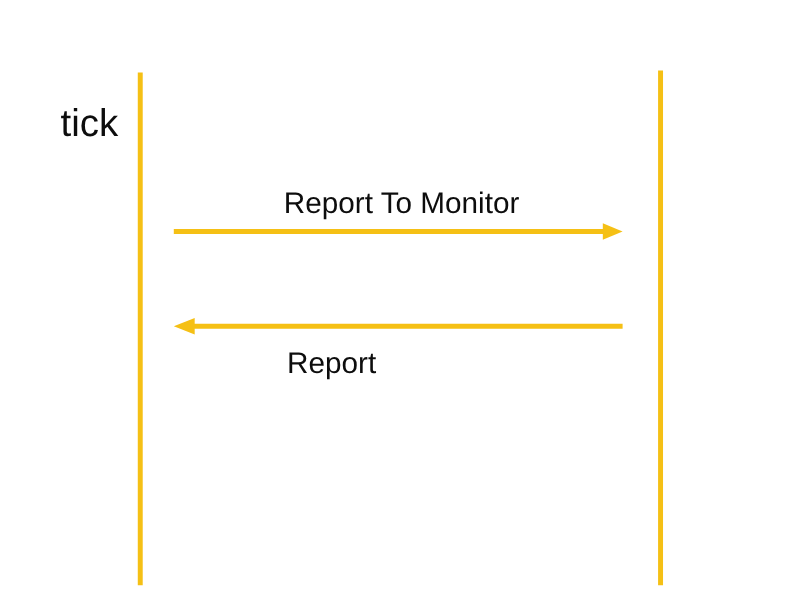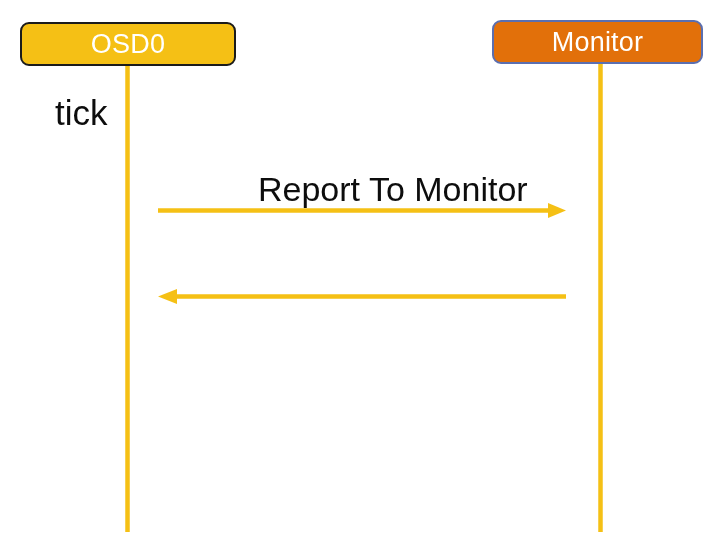--- a/index.html
+++ b/index.html
@@ -70,21 +70,21 @@
     line-height: 1;
   }
   #tick-label {
     left: 55px;
     top: 95px;
     font-size: 35px;
   }
   #message-label-0 {
     left: 258px;
     top: 172px;
-    font-size: 34px;
+    font-size: 27px;
   }
   #message-label-1 {
     left: 261px;
     top: 317px;
     font-size: 27px;
   }
 </style>
 </head>
 <body>
 
@@ -101,26 +101,21 @@
       <polygon points="566,210.5 548,203 548,218" fill="#F5C015"></polygon>
     </g>
 
     <g>
       <line x1="170" y1="296.5" x2="566" y2="296.5" stroke="#F5C015" stroke-width="4.5"></line>
       <polygon points="158,296.5 177,289 177,304" fill="#F5C015"></polygon>
     </g>
 
   </svg>
 
-  <div class="participant" id="participant-osd0">
-    <span class="participant-label">OSD0</span>
-  </div>
 
-  <div class="participant" id="participant-monitor">
-    <span class="participant-label">Monitor</span>
-  </div>
 
   <div class="text-label" id="tick-label">tick</div>
 
   <div class="text-label" id="message-label-0">Report To Monitor</div>
 
+  <div class="text-label" id="message-label-1">Report</div>
 
 </div>
 
 </body></html>

